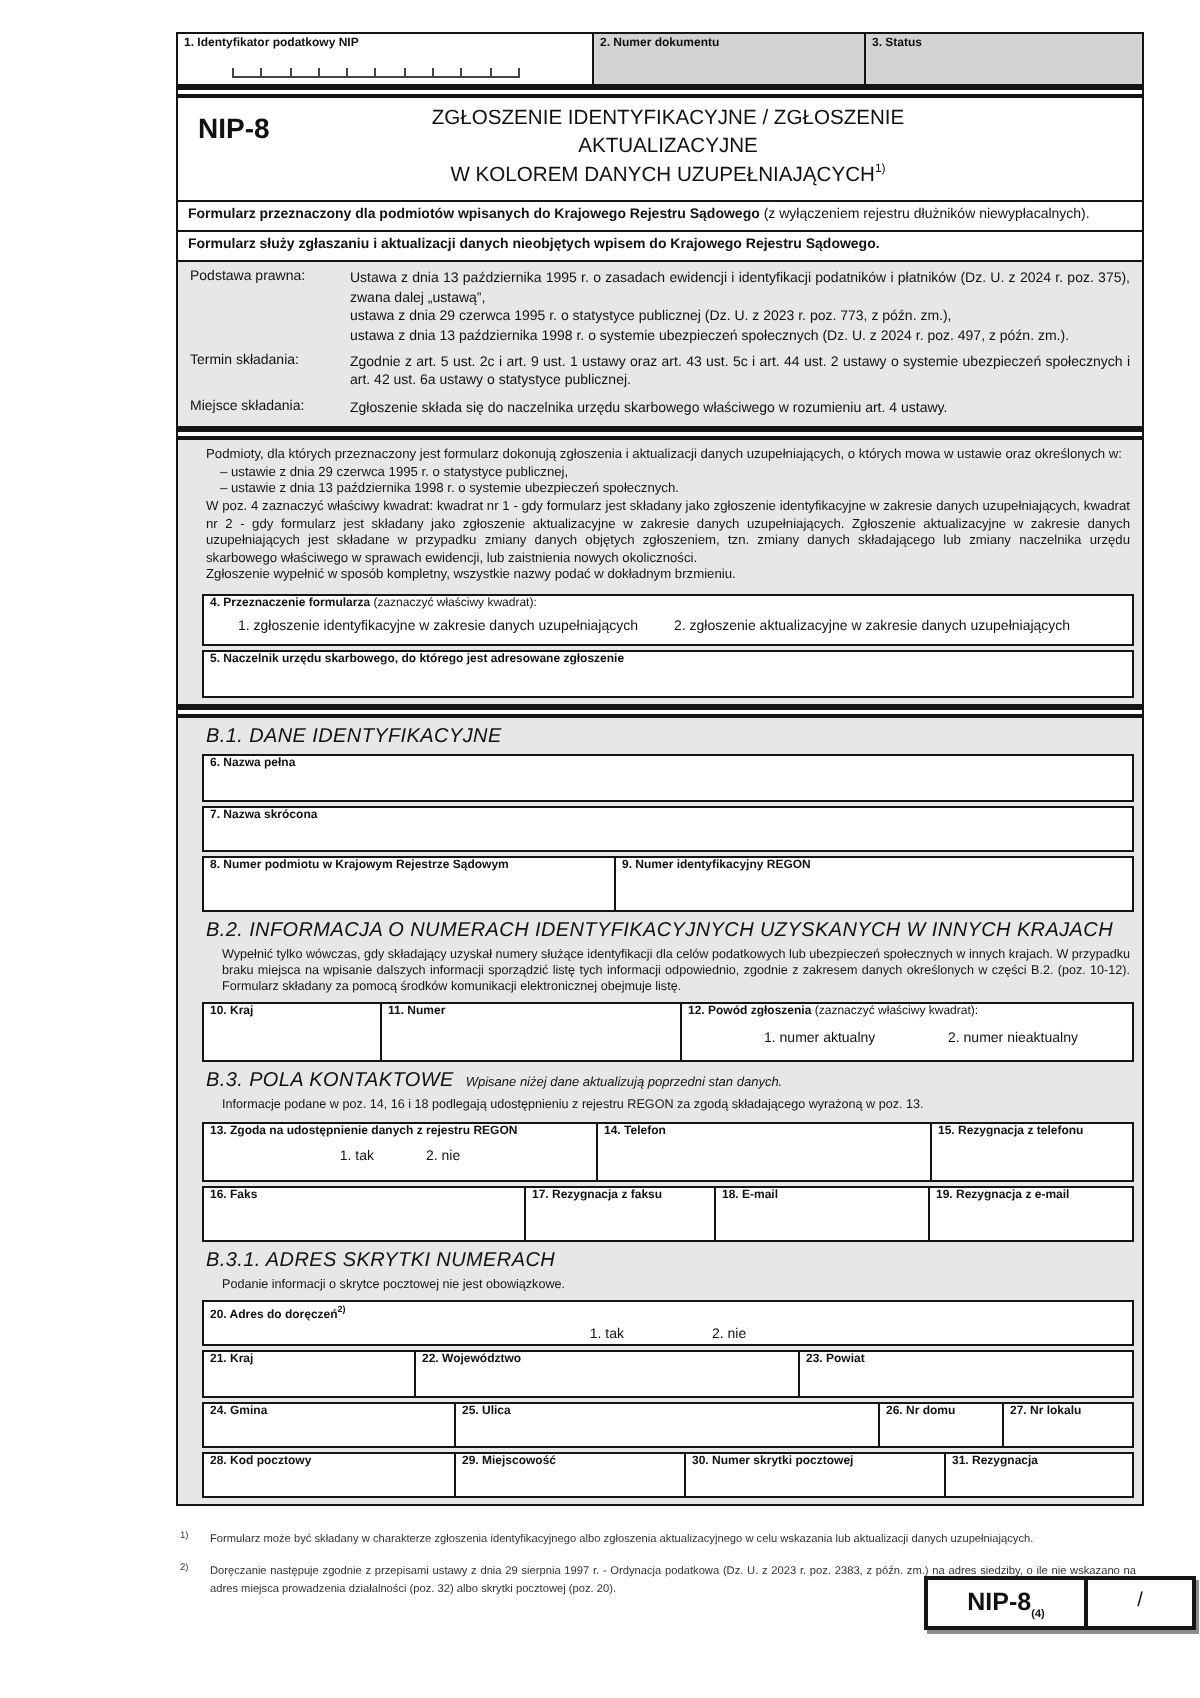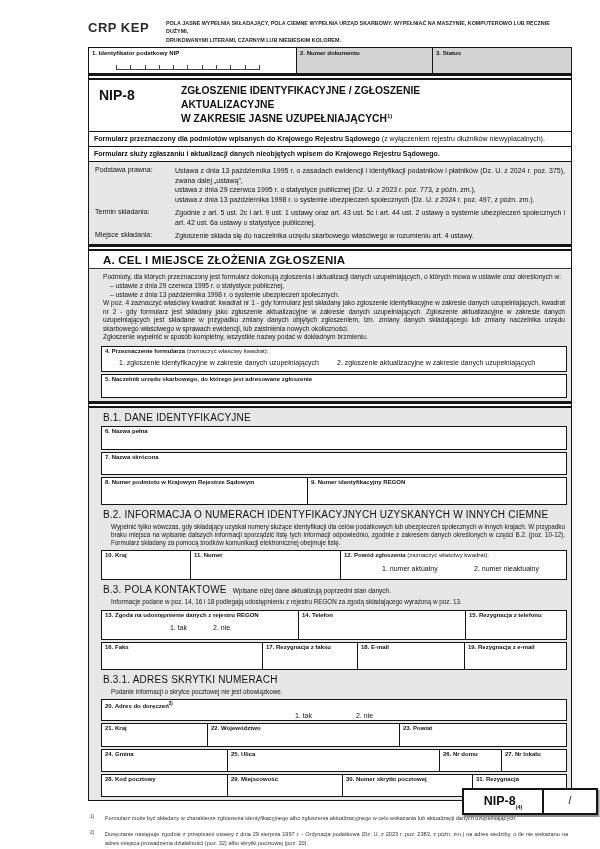--- a/index.html
+++ b/index.html
@@ -32,21 +32,21 @@
   .flbl{font-size:6px;font-weight:bold;line-height:1.25;}
   .flbl-n{font-weight:normal;}
   .comb{display:flex;margin:7px 0 0 24px;width:144px;height:5px;}
   .comb span{flex:1;border-left:1px solid #444;border-bottom:1px solid #444;}
   .comb span:last-child{border-right:1px solid #444;}
 
   .drule{height:2px;background:#fff;border-top:2.2px solid var(--line);border-bottom:2.2px solid var(--line);}
 
   .titlebox{display:flex;padding:4px 6px 5px 10px;border-bottom:1px solid var(--line);}
   .form-code{width:82px;font-size:14px;font-weight:bold;padding-top:3px;}
-  .title-center{flex:1;font-size:10.3px;font-weight:bold;line-height:1.35;padding-right:78px;}
+  .title-center{flex:1;text-align:center;font-size:10.3px;font-weight:normal;line-height:1.35;padding-right:78px;}
   .title-center sup{font-size:6px;}
 
   .stmt{border-bottom:1px solid var(--line);font-size:7px;padding:2px 5px 3px 5px;line-height:1.3;}
   .stmt b{font-weight:bold;}
 
   .legalbox{background:var(--well-bg);border-bottom:1px solid var(--line);padding:4px 6px 4px 6px;font-size:7px;}
   .lrow{display:flex;margin-bottom:4px;}
   .lrow:last-child{margin-bottom:0;}
   .llabel{flex:0 0 80px;}
   .ltext{flex:1;text-align:justify;line-height:1.35;}
@@ -63,21 +63,21 @@
   .frow:last-child{margin-bottom:0;}
   .fcell{padding:1px 3px;box-sizing:border-box;border-left:1px solid var(--line);}
   .fcell:first-child{border-left:none;}
 
   .optline{display:flex;font-size:7px;}
   .f4 .fcell{min-height:24px;flex:1;}
   .f4 .optline{margin-top:4px;}
   .f4 .opt1{margin-left:14px;width:218px;}
   .f5 .fcell{min-height:22px;flex:1;}
 
-  .subhead{font-size:10px;padding:2px 0 3px 2px;letter-spacing:.2px;}
+  .subhead{font-size:10px;padding:2px 0 3px 2px;letter-spacing:.2px;font-style:italic;}
   .subdesc{font-size:6.3px;text-align:justify;line-height:1.3;padding:0 2px 3px 10px;color:#151515;}
   .inlinedesc{font-size:6.5px;font-weight:normal;letter-spacing:0;margin-left:6px;}
 
   .f6 .fcell{min-height:22px;flex:1;}
   .f7 .fcell{min-height:21px;flex:1;}
   .r89 .c8{flex:0 0 205px;min-height:26px;}
   .r89 .c9{flex:1;}
 
   .r101112{min-height:28px;}
   .r101112 .c10{flex:0 0 88px;}
@@ -132,27 +132,20 @@
   }
   .fb-code{flex:0 0 78px;border-right:2px solid var(--line);text-align:center;font-size:12.5px;font-weight:bold;line-height:22px;}
   .fb-code sub{font-size:5.5px;}
   .fb-page{flex:1;text-align:center;font-size:10px;line-height:22px;}
 </style>
 </head>
 <body>
 
 <div class="page">
 
-  <div class="hdr">
-    <div class="logo">CRP KEP</div>
-    <div class="instr">
-      <div>POLA JASNE WYPEŁNIA SKŁADAJĄCY, POLA CIEMNE WYPEŁNIA URZĄD SKARBOWY. WYPEŁNIAĆ NA MASZYNIE, KOMPUTEROWO LUB RĘCZNIE DUŻYMI,</div>
-      <div>DRUKOWANYMI LITERAMI, CZARNYM LUB NIEBIESKIM KOLOREM.</div>
-    </div>
-  </div>
 
   <div class="frame">
 
     <div class="toprow">
       <div class="cell cell-nip">
         <div class="flbl">1. Identyfikator podatkowy NIP</div>
         <div class="comb">
           <span></span>
             <span></span>
             <span></span>
@@ -172,21 +165,21 @@
         <div class="flbl">3. Status</div>
       </div>
     </div>
 
     <div class="drule"></div>
 
     <div class="titlebox">
       <div class="form-code">NIP-8</div>
       <div class="title-center">
         <div>ZGŁOSZENIE IDENTYFIKACYJNE / ZGŁOSZENIE AKTUALIZACYJNE</div>
-        <div><span>W ZAKRESIE JASNE UZUPEŁNIAJĄCYCH</span><sup>1)</sup></div>
+        <div><span>W KOLOREM DANYCH UZUPEŁNIAJĄCYCH</span><sup>1)</sup></div>
       </div>
     </div>
 
     <div class="stmt"><b>Formularz przeznaczony dla podmiotów wpisanych do Krajowego Rejestru Sądowego</b><span> (z wyłączeniem rejestru dłużników niewypłacalnych).</span></div>
     <div class="stmt"><b>Formularz służy zgłaszaniu i aktualizacji danych nieobjętych wpisem do Krajowego Rejestru Sądowego.</b></div>
 
     <div class="legalbox">
       <div class="lrow">
         <div class="llabel">Podstawa prawna:</div>
         <div class="ltext">
@@ -200,21 +193,20 @@
         <div class="ltext">Zgodnie z art. 5 ust. 2c i art. 9 ust. 1 ustawy oraz art. 43 ust. 5c i art. 44 ust. 2 ustawy o systemie ubezpieczeń społecznych i art. 42 ust. 6a ustawy o statystyce publicznej.</div>
       </div>
       <div class="lrow">
         <div class="llabel">Miejsce składania:</div>
         <div class="ltext">Zgłoszenie składa się do naczelnika urzędu skarbowego właściwego w rozumieniu art. 4 ustawy.</div>
       </div>
     </div>
 
     <div class="drule"></div>
 
-    <div class="sect-head">A. CEL I MIEJSCE ZŁOŻENIA ZGŁOSZENIA</div>
     <div class="well">
       <div class="apara">
         <div>Podmioty, dla których przeznaczony jest formularz dokonują zgłoszenia i aktualizacji danych uzupełniających, o których mowa w ustawie oraz określonych w:</div>
         <div class="bullet">–  ustawie z dnia 29 czerwca 1995 r. o statystyce publicznej,</div>
         <div class="bullet">–  ustawie z dnia 13 października 1998 r. o systemie ubezpieczeń społecznych.</div>
         <div>W poz. 4 zaznaczyć właściwy kwadrat: kwadrat nr 1 - gdy formularz jest składany jako zgłoszenie identyfikacyjne w zakresie danych uzupełniających, kwadrat nr 2 - gdy formularz jest składany jako zgłoszenie aktualizacyjne w zakresie danych uzupełniających. Zgłoszenie aktualizacyjne w zakresie danych uzupełniających jest składane w przypadku zmiany danych objętych zgłoszeniem, tzn. zmiany danych składającego lub zmiany naczelnika urzędu skarbowego właściwego w sprawach ewidencji, lub zaistnienia nowych okoliczności.</div>
         <div>Zgłoszenie wypełnić w sposób kompletny, wszystkie nazwy podać w dokładnym brzmieniu.</div>
       </div>
       <div class="frow f4">
         <div class="fcell">
@@ -250,21 +242,21 @@
       </div>
       <div class="frow r89">
         <div class="fcell c8">
             <div class="flbl">8. Numer podmiotu w Krajowym Rejestrze Sądowym</div>
           </div>
         <div class="fcell c9">
             <div class="flbl">9. Numer identyfikacyjny REGON</div>
           </div>
       </div>
 
-      <div class="subhead">B.2. INFORMACJA O NUMERACH IDENTYFIKACYJNYCH UZYSKANYCH W INNYCH CIEMNE</div>
+      <div class="subhead">B.2. INFORMACJA O NUMERACH IDENTYFIKACYJNYCH UZYSKANYCH W INNYCH KRAJACH</div>
       <div class="subdesc">Wypełnić tylko wówczas, gdy składający uzyskał numery służące identyfikacji dla celów podatkowych lub ubezpieczeń społecznych w innych krajach. W przypadku braku miejsca na wpisanie dalszych informacji sporządzić listę tych informacji odpowiednio, zgodnie z zakresem danych określonych w części B.2. (poz. 10-12). Formularz składany za pomocą środków komunikacji elektronicznej obejmuje listę.</div>
 
       <div class="frow r101112">
         <div class="fcell c10">
             <div class="flbl">10. Kraj</div>
           </div>
         <div class="fcell c11">
             <div class="flbl">11. Numer</div>
           </div>
         <div class="fcell c12">

